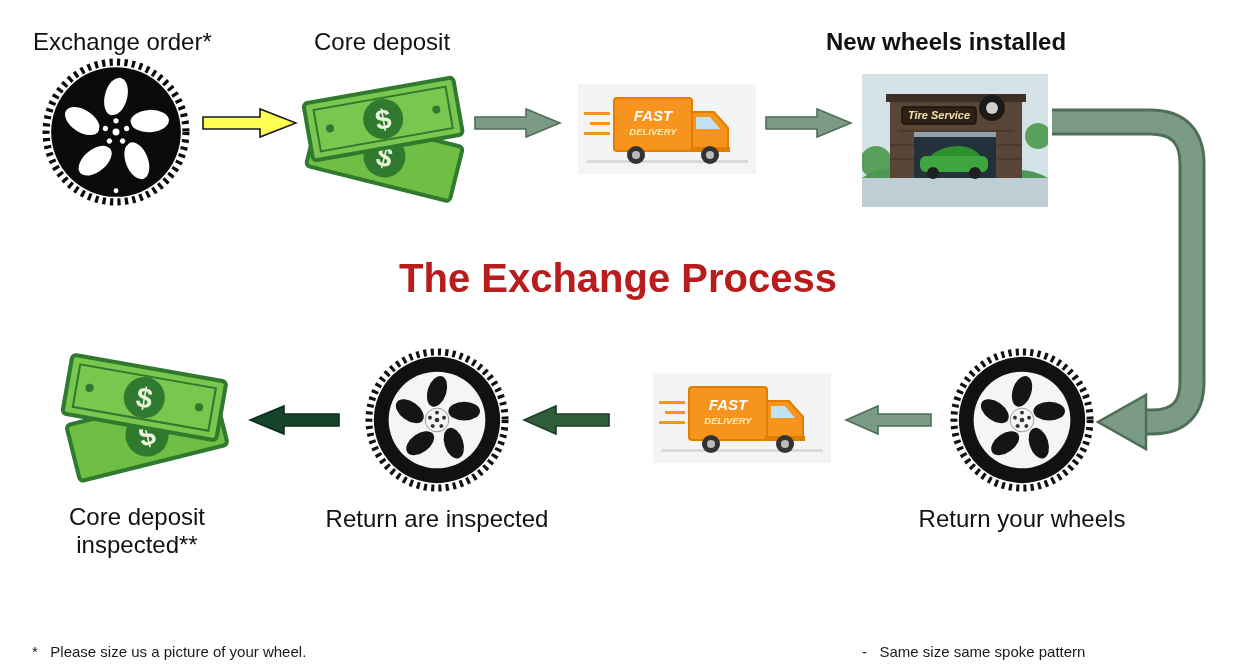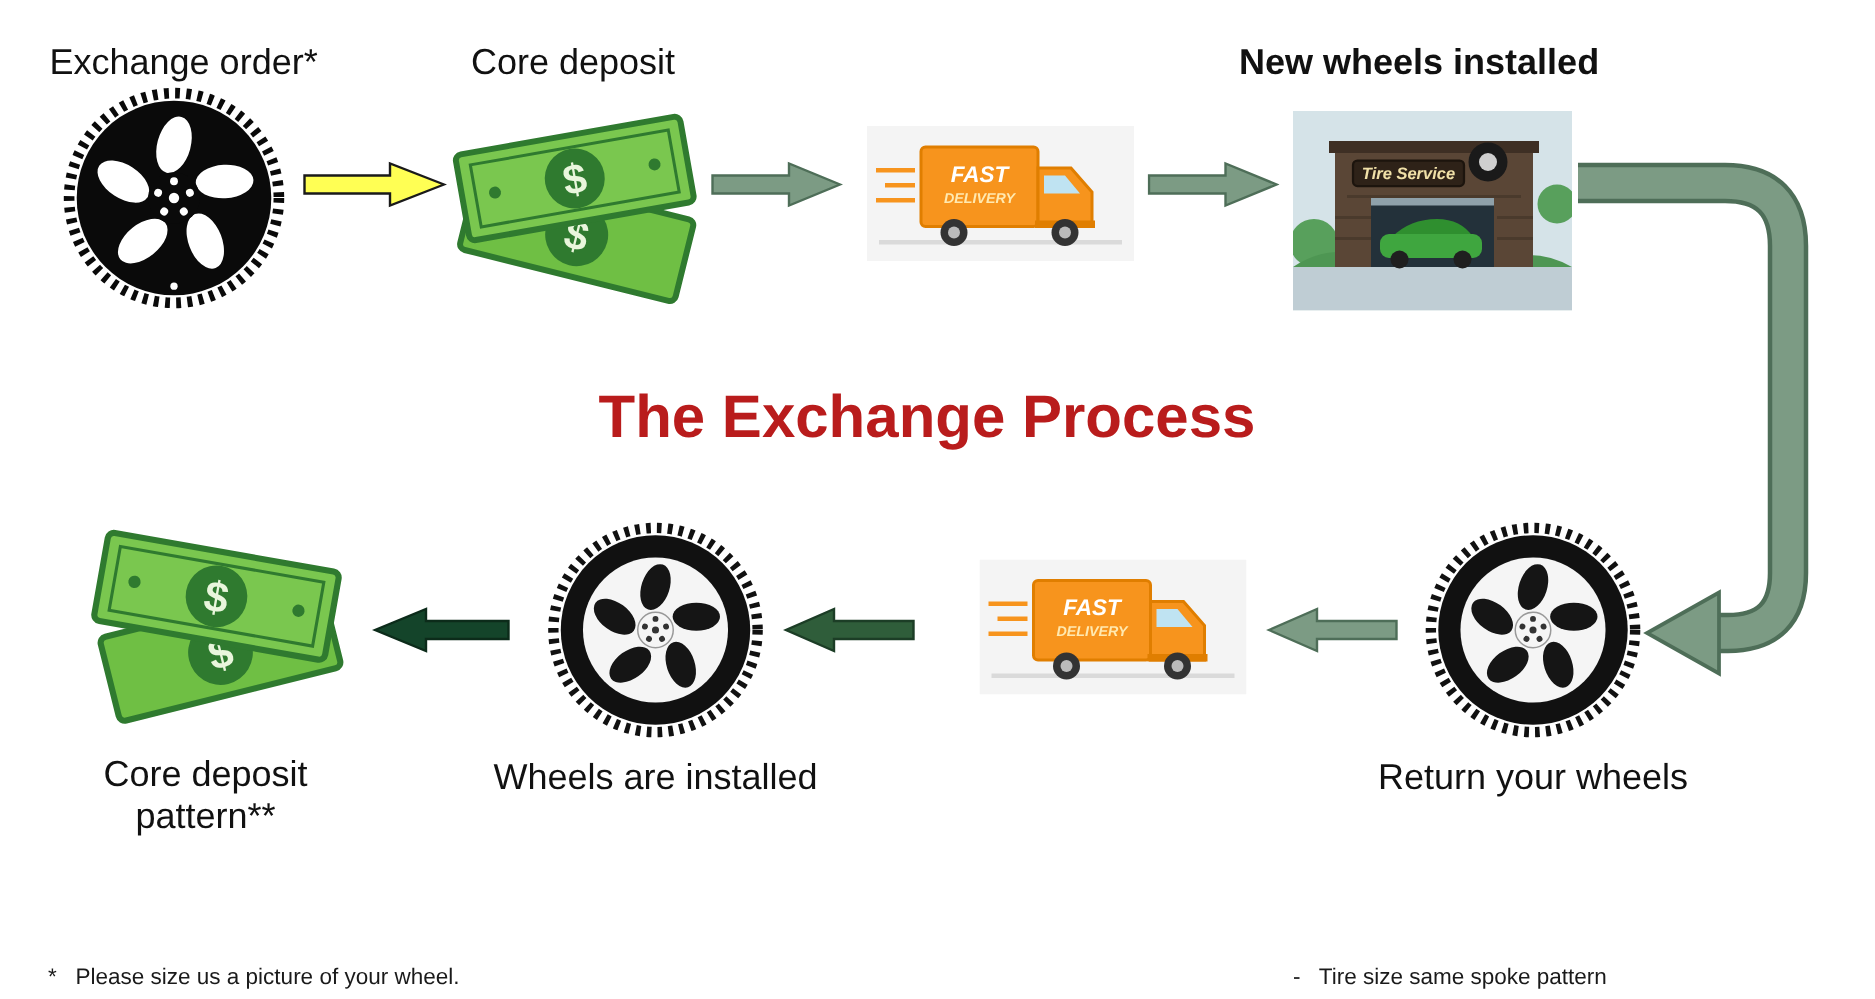--- a/index.html
+++ b/index.html
@@ -167,21 +167,21 @@
       <rect x="23" y="32" width="134" height="42" fill="none" stroke="#2F7A2F" stroke-width="2"></rect>
       <circle cx="90" cy="53" r="20" fill="#2F7A2F"></circle>
       <text x="90" y="63" text-anchor="middle" class="bill-s">$</text>
       <circle cx="36" cy="53" r="4" fill="#2F7A2F"></circle>
       <circle cx="144" cy="53" r="4" fill="#2F7A2F"></circle>
     </g>
   </svg>
 
   <div class="step-label centered" style="left:137px; top:503px;">
     <div>Core deposit</div>
-    <div>pattern**</div>
+    <div>inspected**</div>
   </div>
 
   <svg class="abs" style="left:248px; top:404px;" width="92" height="32" viewBox="0 0 92 32">
     <polygon points="91,10 36,10 36,2 2,16 36,30 36,22 91,22" fill="#14442A" stroke="#0C2B1A" stroke-width="1.6"></polygon>
   </svg>
 
   <svg class="abs" style="left:363px; top:346px;" width="148" height="148" viewBox="0 0 150 150">
     <circle cx="75" cy="75" r="69" fill="none" stroke="#111111" stroke-width="7" stroke-dasharray="3.2 4.2"></circle>
     <circle cx="75" cy="75" r="64" fill="#111111"></circle>
     <circle cx="75" cy="75" r="49" fill="#F5F5F5"></circle>
@@ -197,21 +197,21 @@
     <g fill="#333333">
       <circle cx="75" cy="67.5" r="2"></circle>
       <circle cx="75" cy="67.5" r="2" transform="rotate(72 75 75)"></circle>
       <circle cx="75" cy="67.5" r="2" transform="rotate(144 75 75)"></circle>
       <circle cx="75" cy="67.5" r="2" transform="rotate(216 75 75)"></circle>
       <circle cx="75" cy="67.5" r="2" transform="rotate(288 75 75)"></circle>
       <circle cx="75" cy="75" r="2.4"></circle>
     </g>
   </svg>
 
-  <div class="step-label centered" style="left:437px; top:505px;">Wheels are installed</div>
+  <div class="step-label centered" style="left:437px; top:505px;">Return are inspected</div>
 
   <svg class="abs" style="left:522px; top:404px;" width="88" height="32" viewBox="0 0 88 32">
     <polygon points="87,10 34,10 34,2 2,16 34,30 34,22 87,22" fill="#2F5D3A" stroke="#1C3D26" stroke-width="1.6"></polygon>
   </svg>
 
   <svg class="abs" style="left:653px; top:373px;" width="178" height="90" viewBox="0 0 178 90">
     <rect x="0" y="0" width="178" height="90" fill="#F4F4F4"></rect>
     <rect x="8" y="76" width="162" height="3" fill="#DADADA"></rect>
     <rect x="6" y="28" width="26" height="3" fill="#F7941D"></rect>
     <rect x="12" y="38" width="20" height="3" fill="#F7941D"></rect>
@@ -256,17 +256,17 @@
   </svg>
 
   <div class="step-label centered" style="left:1022px; top:505px;">Return your wheels</div>
 
   <div class="footnote-block" style="left:32px; top:594px;">
     <div>*   Please size us a picture of your wheel.</div>
     
   </div>
 
   <div class="footnote-block" style="left:862px; top:594px;">
-    <div>-   Tire size same spoke pattern</div>
+    <div>-   Same size same spoke pattern</div>
     
   </div>
 
 </div>
 
 </body></html>

